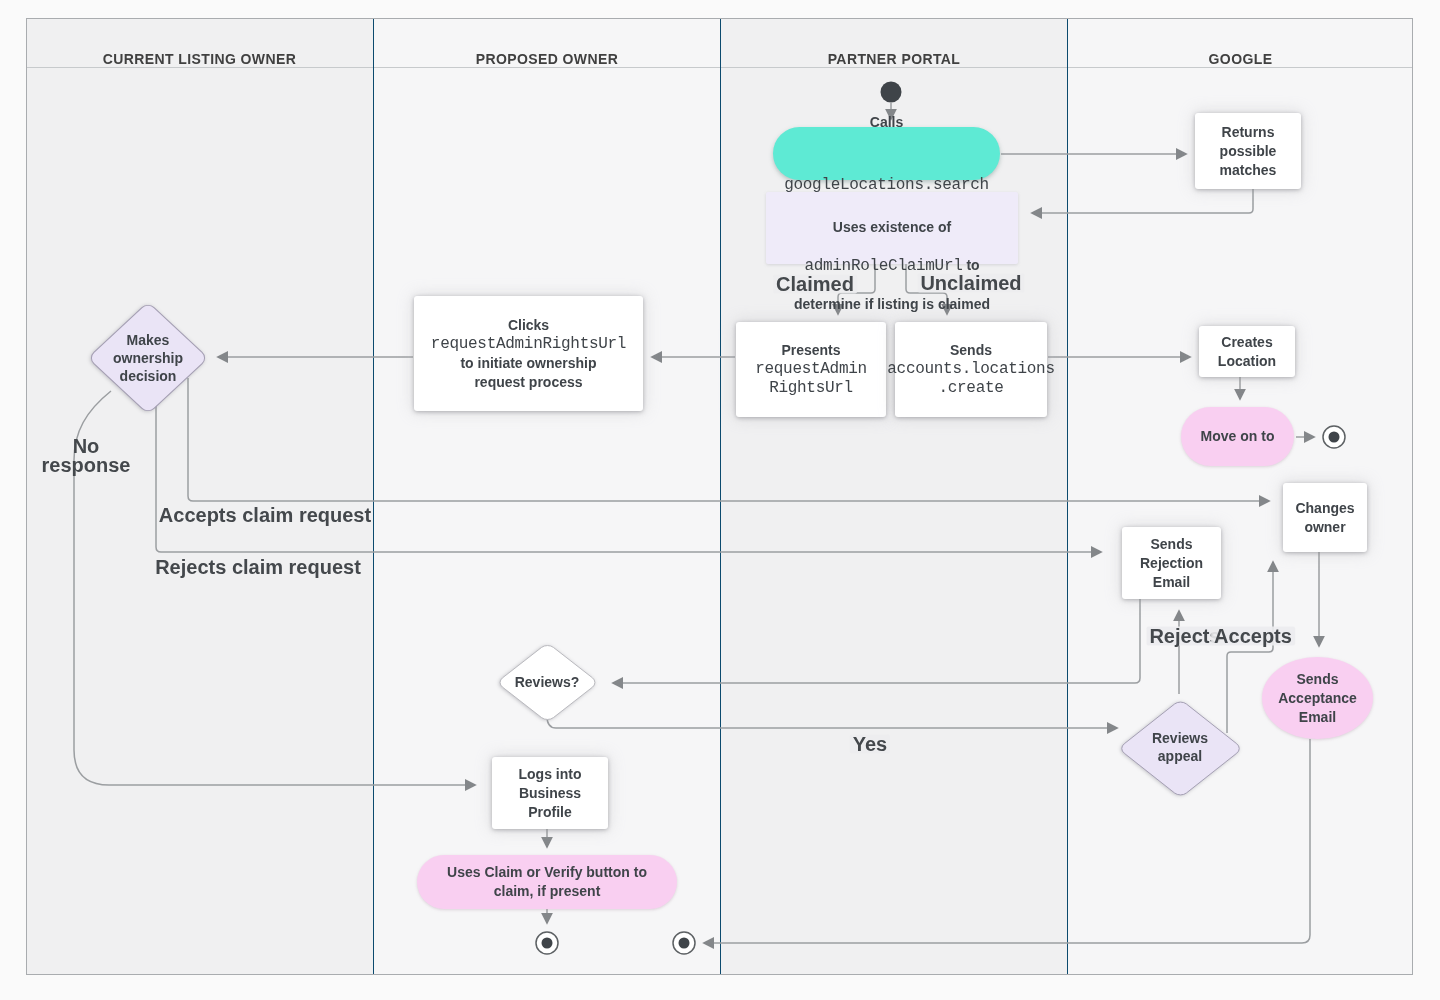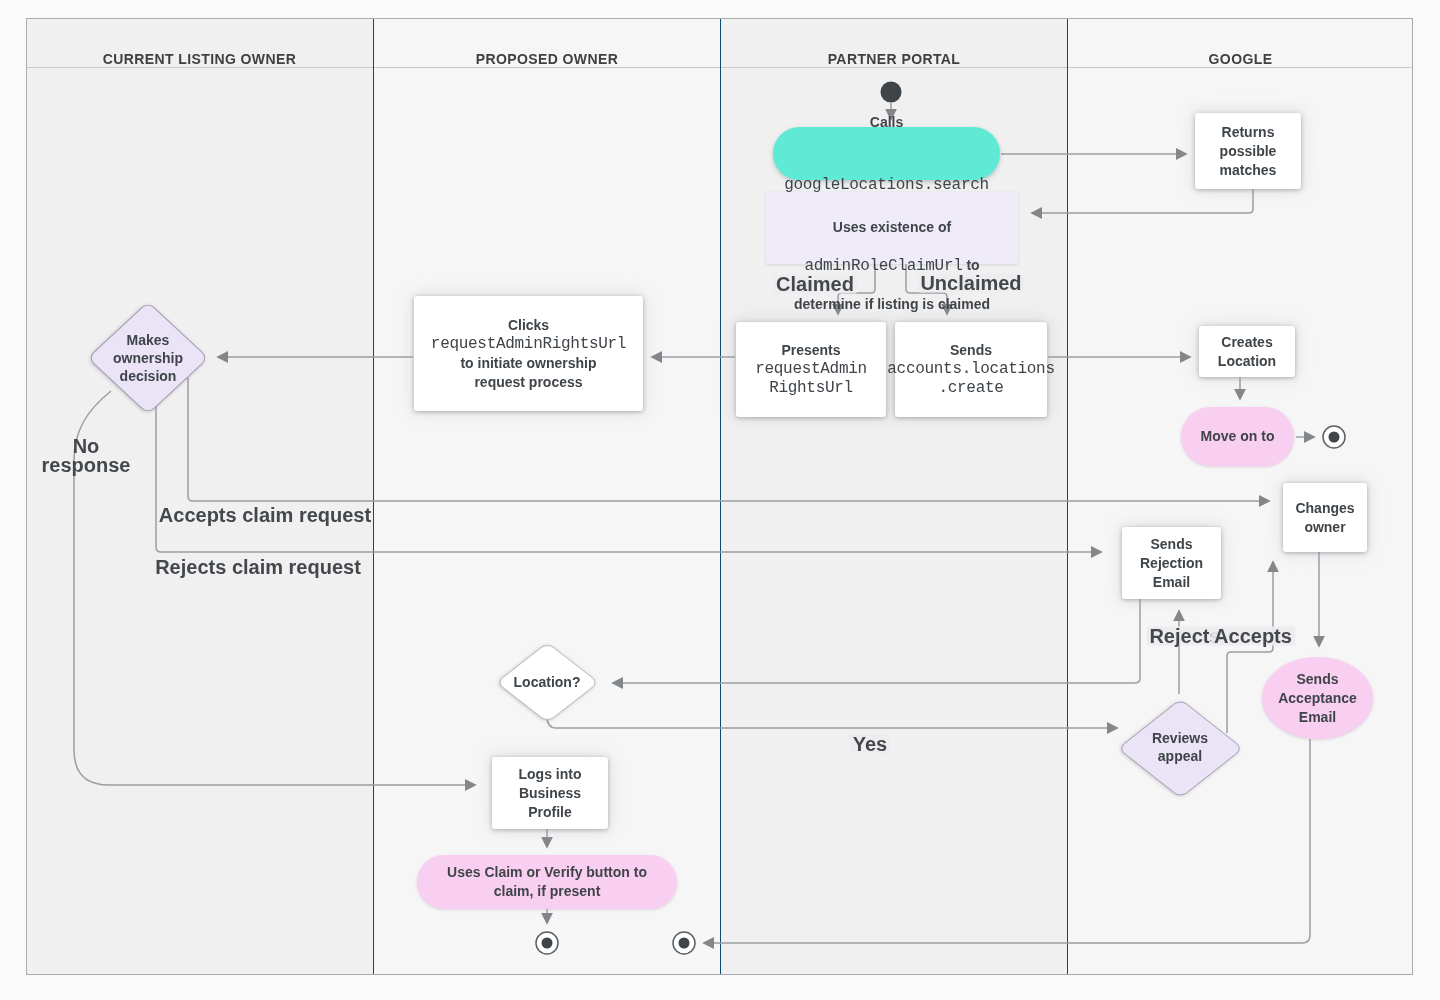--- a/index.html
+++ b/index.html
@@ -122,21 +122,21 @@
       <circle cx="547" cy="943" r="5.5" fill="#3f4449"></circle>
     </g>
   </svg>
 
   <div class="diamond lav" style="left:105px;top:315px;width:86px;height:86px;transform:scaleY(.93) rotate(45deg);"></div>
   <div class="dlabel" style="left:148px;top:358px;">Makes
 ownership
 decision</div>
 
   <div class="diamond white" style="left:511px;top:646px;width:73px;height:73px;transform:scaleY(.78) rotate(45deg);"></div>
-  <div class="dlabel" style="left:547px;top:682px;">Location?</div>
+  <div class="dlabel" style="left:547px;top:682px;">Reviews?</div>
 
   <div class="diamond lav" style="left:1136px;top:704px;width:89px;height:89px;transform:scaleY(.79) rotate(45deg);"></div>
   <div class="dlabel" style="left:1180px;top:747px;">Reviews
 appeal</div>
 
   <div class="node pill-teal" style="left:773px;top:127px;width:227px;height:53px;">
     <span>Calls</span>
     <span class="code">googleLocations.search</span>
   </div>
 

